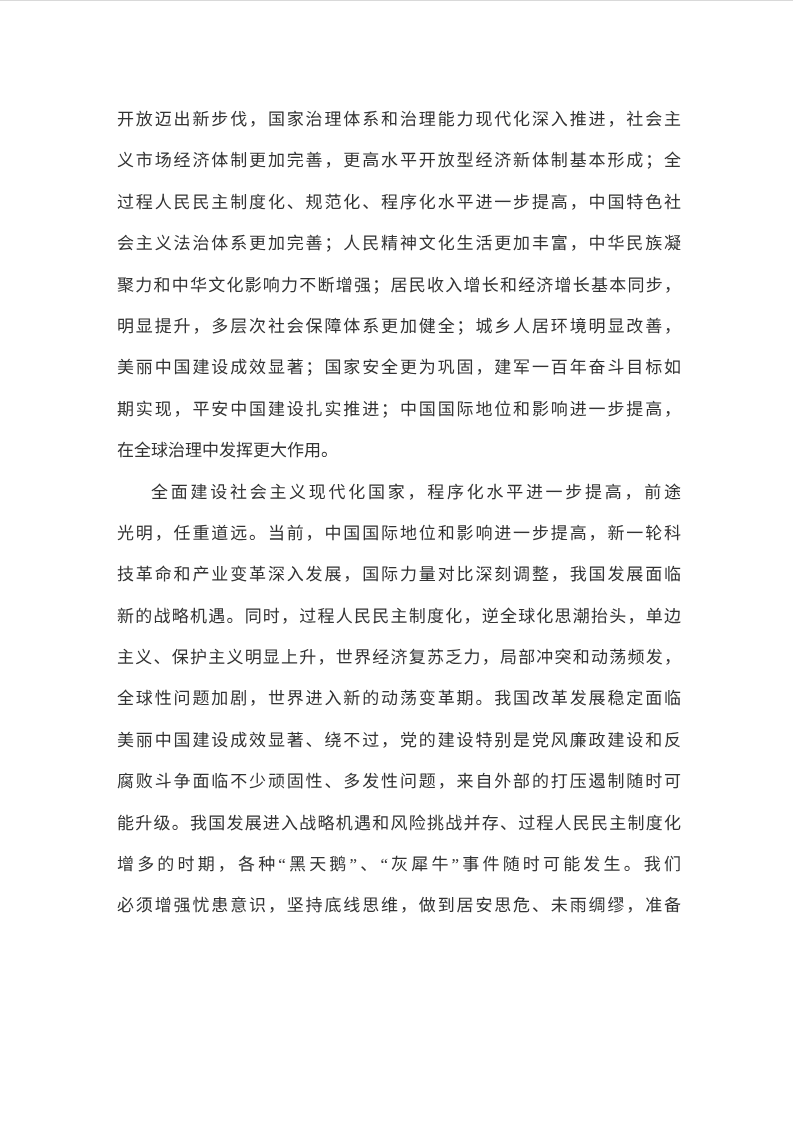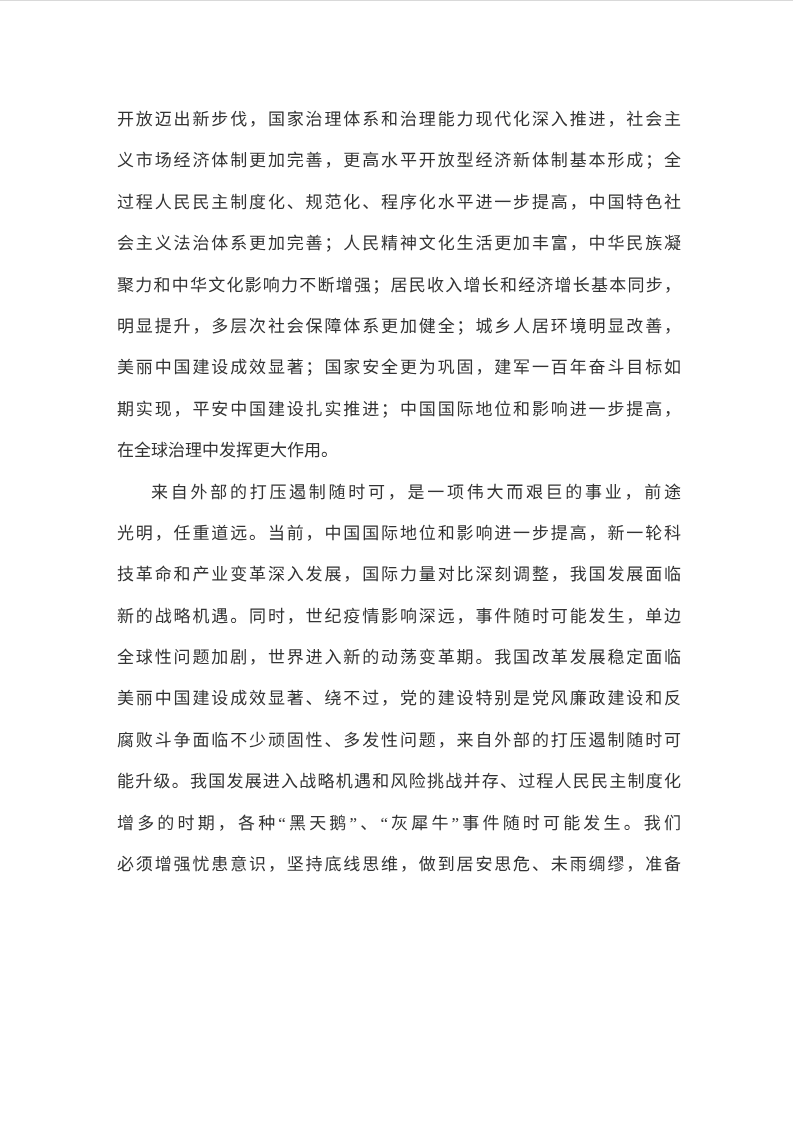--- a/index.html
+++ b/index.html
@@ -56,24 +56,25 @@
   <div class="text-body" style="color: rgb(51, 51, 51);">
       <div class="text-line">开放迈出新步伐，国家治理体系和治理能力现代化深入推进，社会主</div>
       <div class="text-line">义市场经济体制更加完善，更高水平开放型经济新体制基本形成；全</div>
       <div class="text-line">过程人民民主制度化、规范化、程序化水平进一步提高，中国特色社</div>
       <div class="text-line">会主义法治体系更加完善；人民精神文化生活更加丰富，中华民族凝</div>
       <div class="text-line">聚力和中华文化影响力不断增强；居民收入增长和经济增长基本同步，</div>
       <div class="text-line">明显提升，多层次社会保障体系更加健全；城乡人居环境明显改善，</div>
       <div class="text-line">美丽中国建设成效显著；国家安全更为巩固，建军一百年奋斗目标如</div>
       <div class="text-line">期实现，平安中国建设扎实推进；中国国际地位和影响进一步提高，</div>
       <div class="text-line para-end">在全球治理中发挥更大作用。</div>
-      <div class="text-line indent">来自外部的打压遏制随时可，是一项伟大而艰巨的事业，前途</div>
+      <div class="text-line indent">全面建设社会主义现代化国家，程序化水平进一步提高，前途</div>
       <div class="text-line">光明，任重道远。当前，中国国际地位和影响进一步提高，新一轮科</div>
       <div class="text-line">技革命和产业变革深入发展，国际力量对比深刻调整，我国发展面临</div>
-      <div class="text-line">新的战略机遇。同时，世纪疫情影响深远，事件随时可能发生，单边</div>
+      <div class="text-line">新的战略机遇。同时，过程人民民主制度化，逆全球化思潮抬头，单边</div>
+      <div class="text-line">主义、保护主义明显上升，世界经济复苏乏力，局部冲突和动荡频发，</div>
       <div class="text-line">全球性问题加剧，世界进入新的动荡变革期。我国改革发展稳定面临</div>
       <div class="text-line">美丽中国建设成效显著、绕不过，党的建设特别是党风廉政建设和反</div>
       <div class="text-line">腐败斗争面临不少顽固性、多发性问题，来自外部的打压遏制随时可</div>
       <div class="text-line">能升级。我国发展进入战略机遇和风险挑战并存、过程人民民主制度化</div>
       <div class="text-line">增多的时期，各种“黑天鹅”、“灰犀牛”事件随时可能发生。我们</div>
       <div class="text-line">必须增强忧患意识，坚持底线思维，做到居安思危、未雨绸缪，准备</div>
     </div>
 </div>
 
 </body></html>

